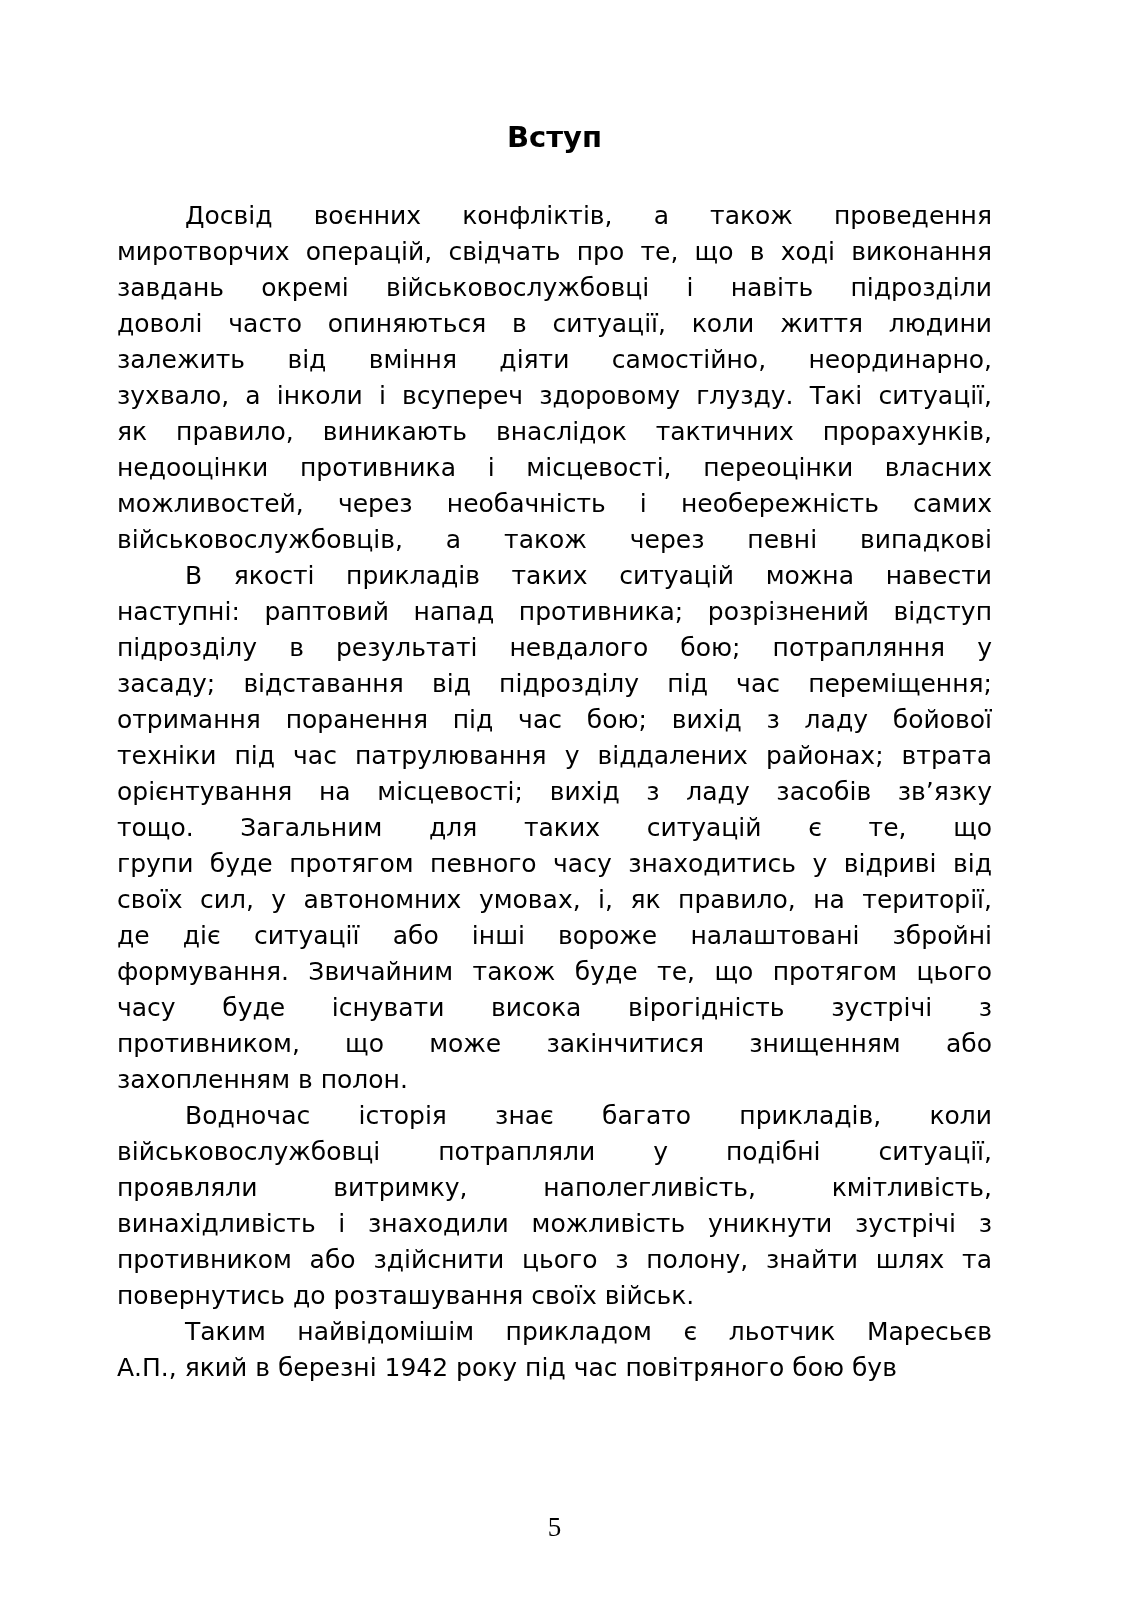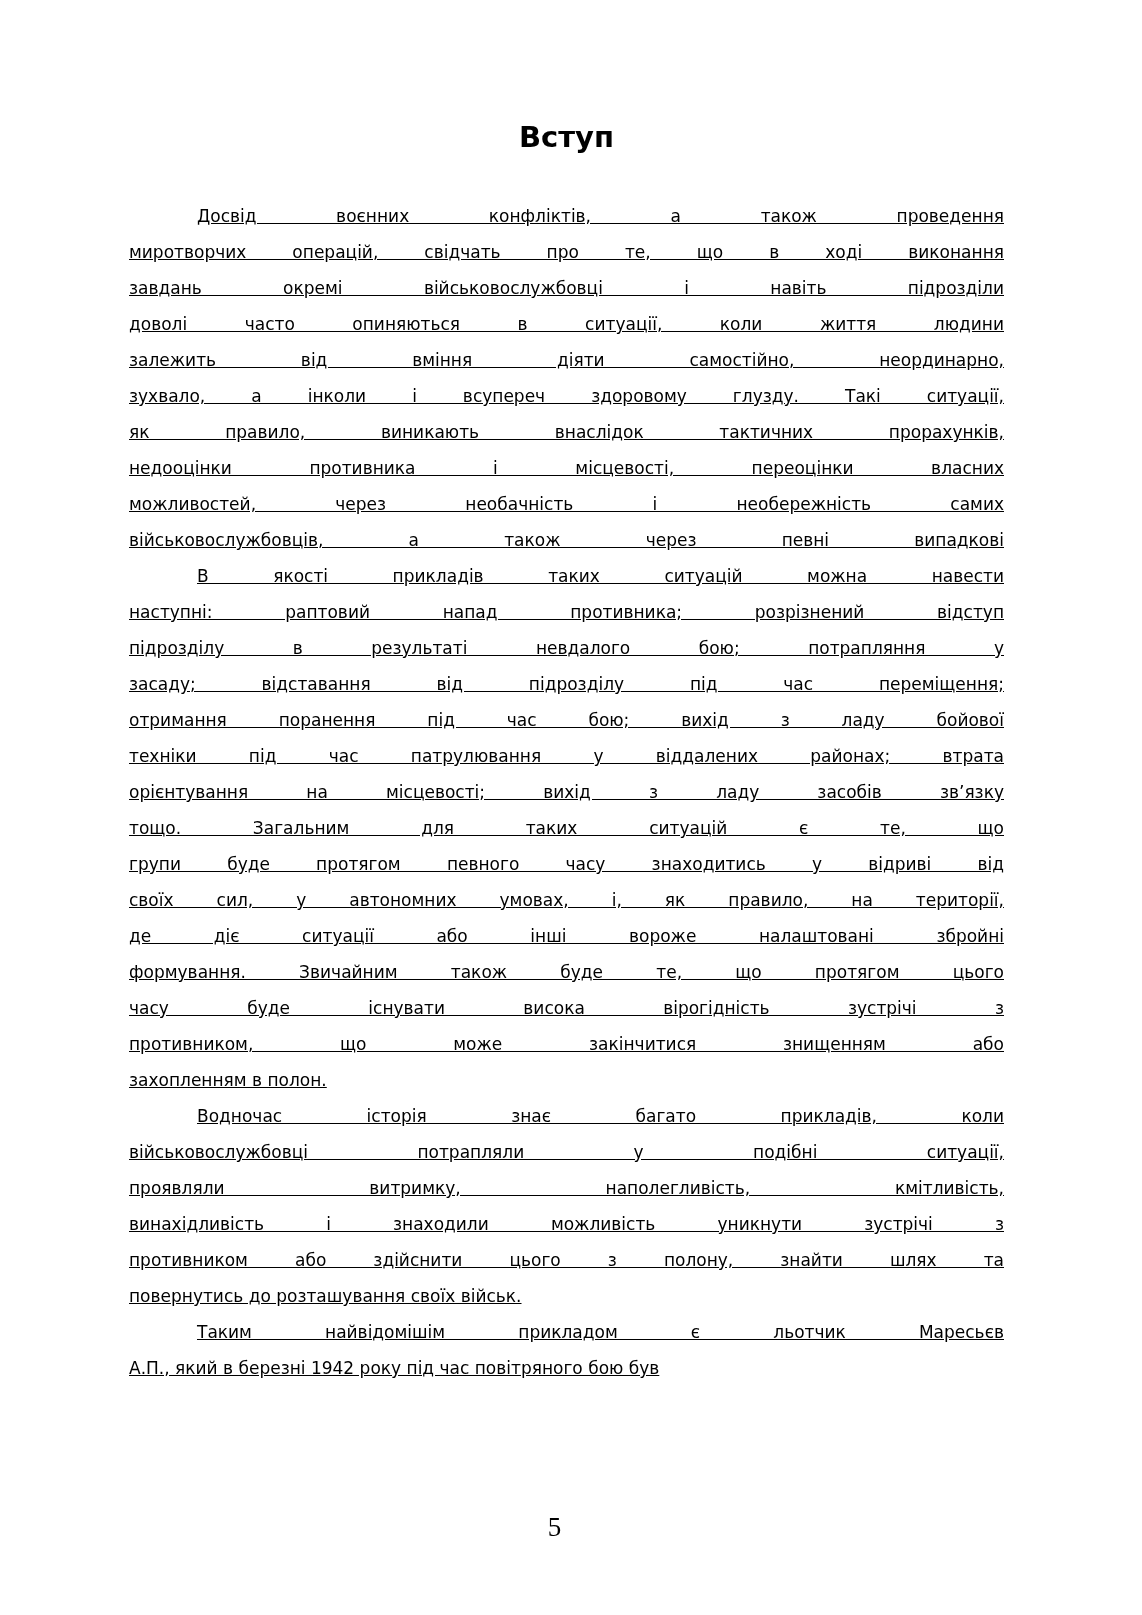--- a/index.html
+++ b/index.html
@@ -11,45 +11,44 @@
     position: relative;
     width: 1142px;
     height: 1615px;
     background: #ffffff;
     overflow: hidden;
     font-family: "DejaVu Sans", "Liberation Sans", sans-serif;
     color: #000000;
   }
   .content {
     position: absolute;
-    left: 129px;
+    left: 117px;
     top: 118px;
     width: 875px;
   }
   .title {
     margin: 0 0 42px 0;
     font-size: 29px;
     font-weight: bold;
     line-height: 38px;
     text-align: center;
     letter-spacing: 0px;
   }
   .para {
     margin: 0;
   }
   .line {
-    font-size: 17px;
+    font-size: 25px;
     line-height: 36px;
     height: 36px;
     white-space: normal;
     text-align: justify;
     
     text-align-last: justify;
     overflow: hidden;
-    text-decoration: underline;
   }
   .line.first {
     padding-left: 68px;
   }
   .line.last {
     text-align-last: left;
   }
   .footer {
     position: absolute;
     left: 117px;

